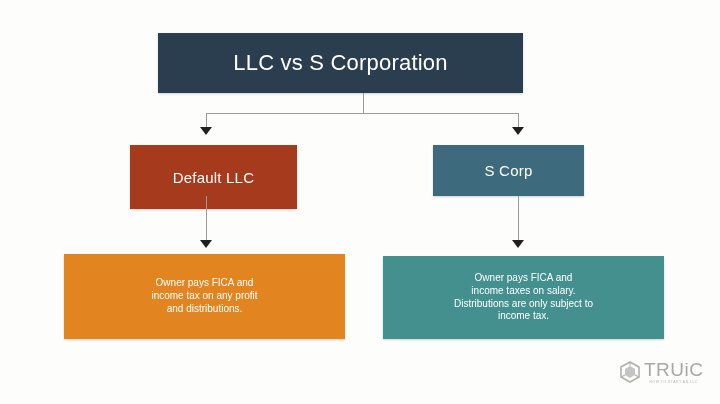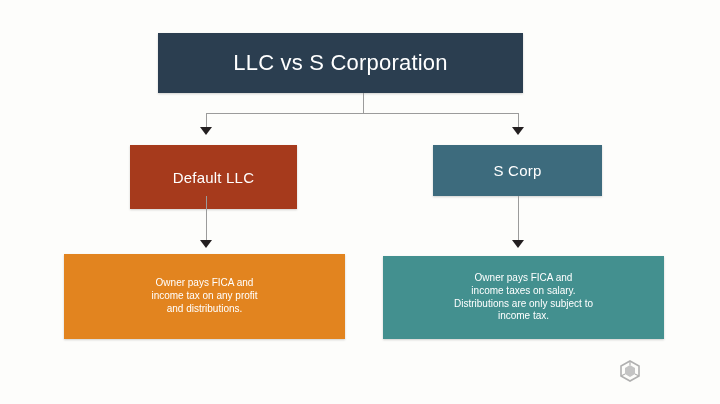--- a/index.html
+++ b/index.html
@@ -51,21 +51,21 @@
     left: 124px;
     top: 145px;
     width: 167px;
     height: 64px;
     background: #a63a1c;
     margin-left: 6px;
   }
   #scorp-node {
     left: 433px;
     top: 145px;
-    width: 169px;
+    width: 151px;
     height: 51px;
     background: #3d6b7d;
     align-items: center;
   }
   #llc-node .label,
   #scorp-node .label {
     font-size: 15px;
     font-weight: 400;
     letter-spacing: 0.2px;
   }
@@ -194,15 +194,19 @@
   </div>
 
   <div id="truic-logo">
     <svg id="truic-mark" width="20" height="22" viewBox="0 0 20 22">
       <polygon points="10,1 19,6 19,16 10,21 1,16 1,6" fill="none" stroke="#b0b0b0" stroke-width="1.6"></polygon>
       <polygon points="10,5 15,8 15,14 10,17 5,14 5,8" fill="#c4c4c4"></polygon>
       <line x1="10" y1="1" x2="10" y2="5" stroke="#b0b0b0" stroke-width="1.2"></line>
       <line x1="1" y1="16" x2="5" y2="14" stroke="#b0b0b0" stroke-width="1.2"></line>
       <line x1="19" y1="16" x2="15" y2="14" stroke="#b0b0b0" stroke-width="1.2"></line>
     </svg>
+    <div id="truic-text">
+      <span id="truic-wordmark">TRUiC</span>
+      <span id="truic-tagline">HOW TO START AN LLC</span>
+    </div>
   </div>
 
 </div>
 
 </body></html>

